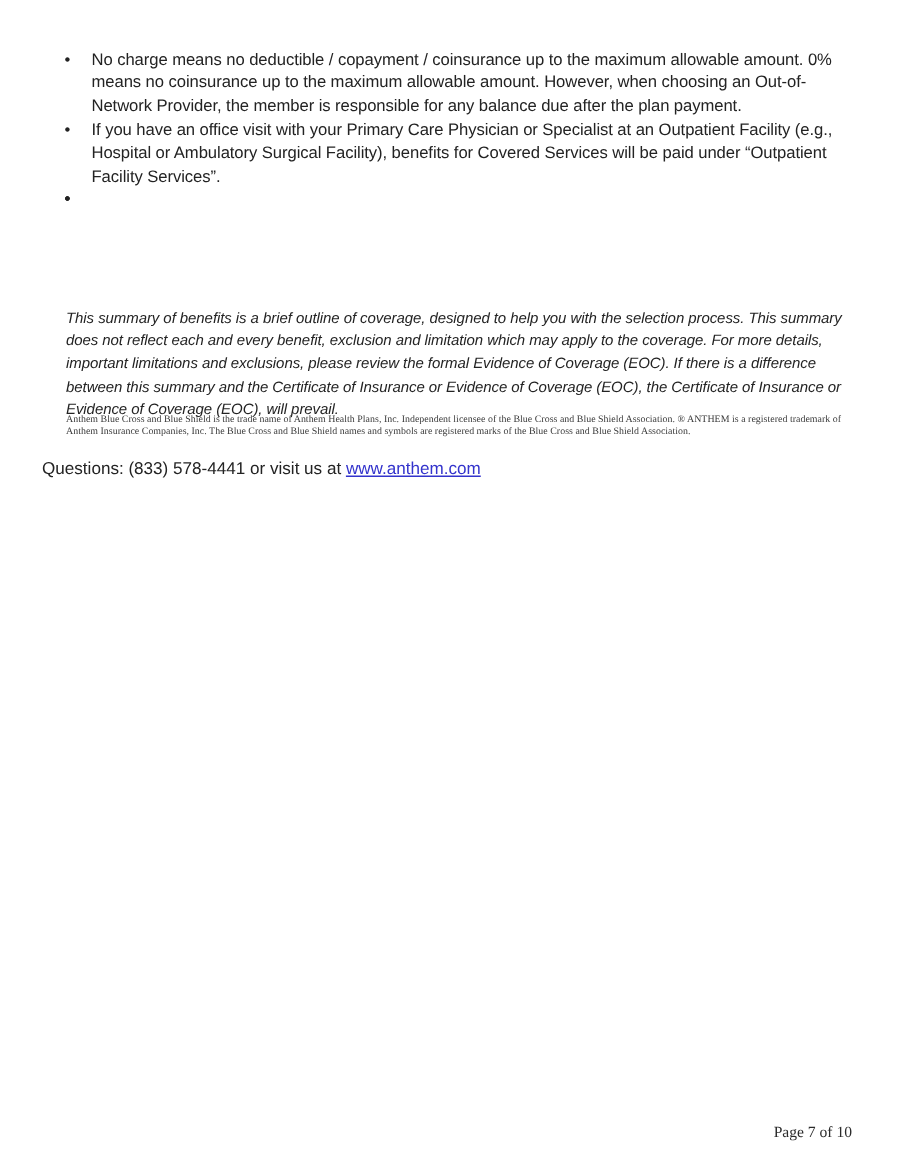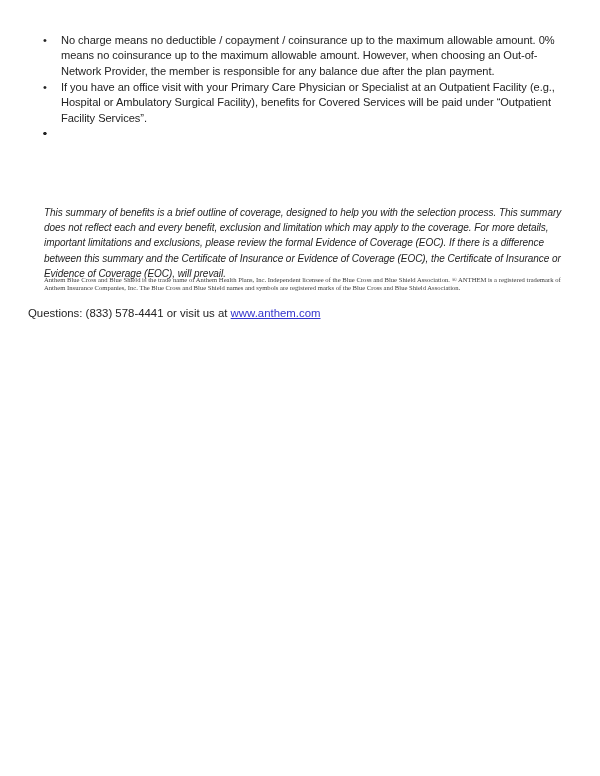--- a/index.html
+++ b/index.html
@@ -135,14 +135,17 @@
   </ul>
 
   <p class="summary-para">This summary of benefits is a brief outline of coverage, designed to help you with the selection process. This summary does not reflect each and every benefit, exclusion and limitation which may apply to the coverage. For more details, important limitations and exclusions, please review the formal Evidence of Coverage (EOC). If there is a difference between this summary and the Certificate of Insurance or Evidence of Coverage (EOC), the Certificate of Insurance or Evidence of Coverage (EOC), will prevail.</p>
 
   <p class="legal-block">Anthem Blue Cross and Blue Shield is the trade name of Anthem Health Plans, Inc. Independent licensee of the Blue Cross and Blue Shield Association. ® ANTHEM is a registered trademark of Anthem Insurance Companies, Inc. The Blue Cross and Blue Shield names and symbols are registered marks of the Blue Cross and Blue Shield Association.</p>
 
   <div class="questions-line">
     <span>Questions: (833) 578-4441 or visit us at </span><a class="link" href="#">www.anthem.com</a>
   </div>
 
+  <div class="footer">
+    <span>Page 7 of 10</span>
+  </div>
 
 </div>
 
 </body></html>

